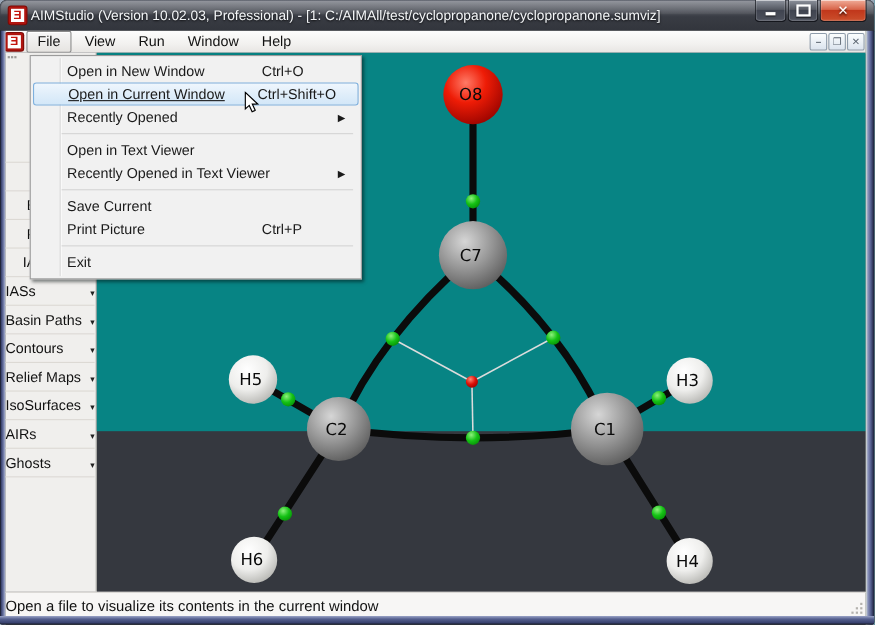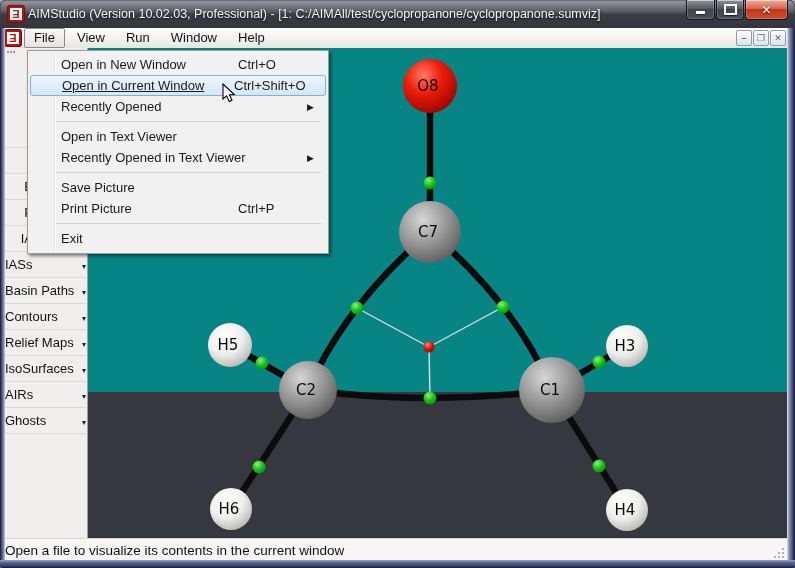--- a/index.html
+++ b/index.html
@@ -250,21 +250,21 @@
     </div>
     <div class="msep"></div>
     <div class="mi">
       <span>Open in Text Viewer</span>
     </div>
     <div class="mi">
       <span>Recently Opened in Text Viewer</span><span class="ar">▶</span>
     </div>
     <div class="msep"></div>
     <div class="mi">
-      <span>Save Picture</span>
+      <span>Save Current</span>
     </div>
     <div class="mi">
       <span>Print Picture</span><span class="sc">Ctrl+P</span>
     </div>
     <div class="msep"></div>
     <div class="mi">
       <span>Exit</span>
     </div>
   </div>
 

